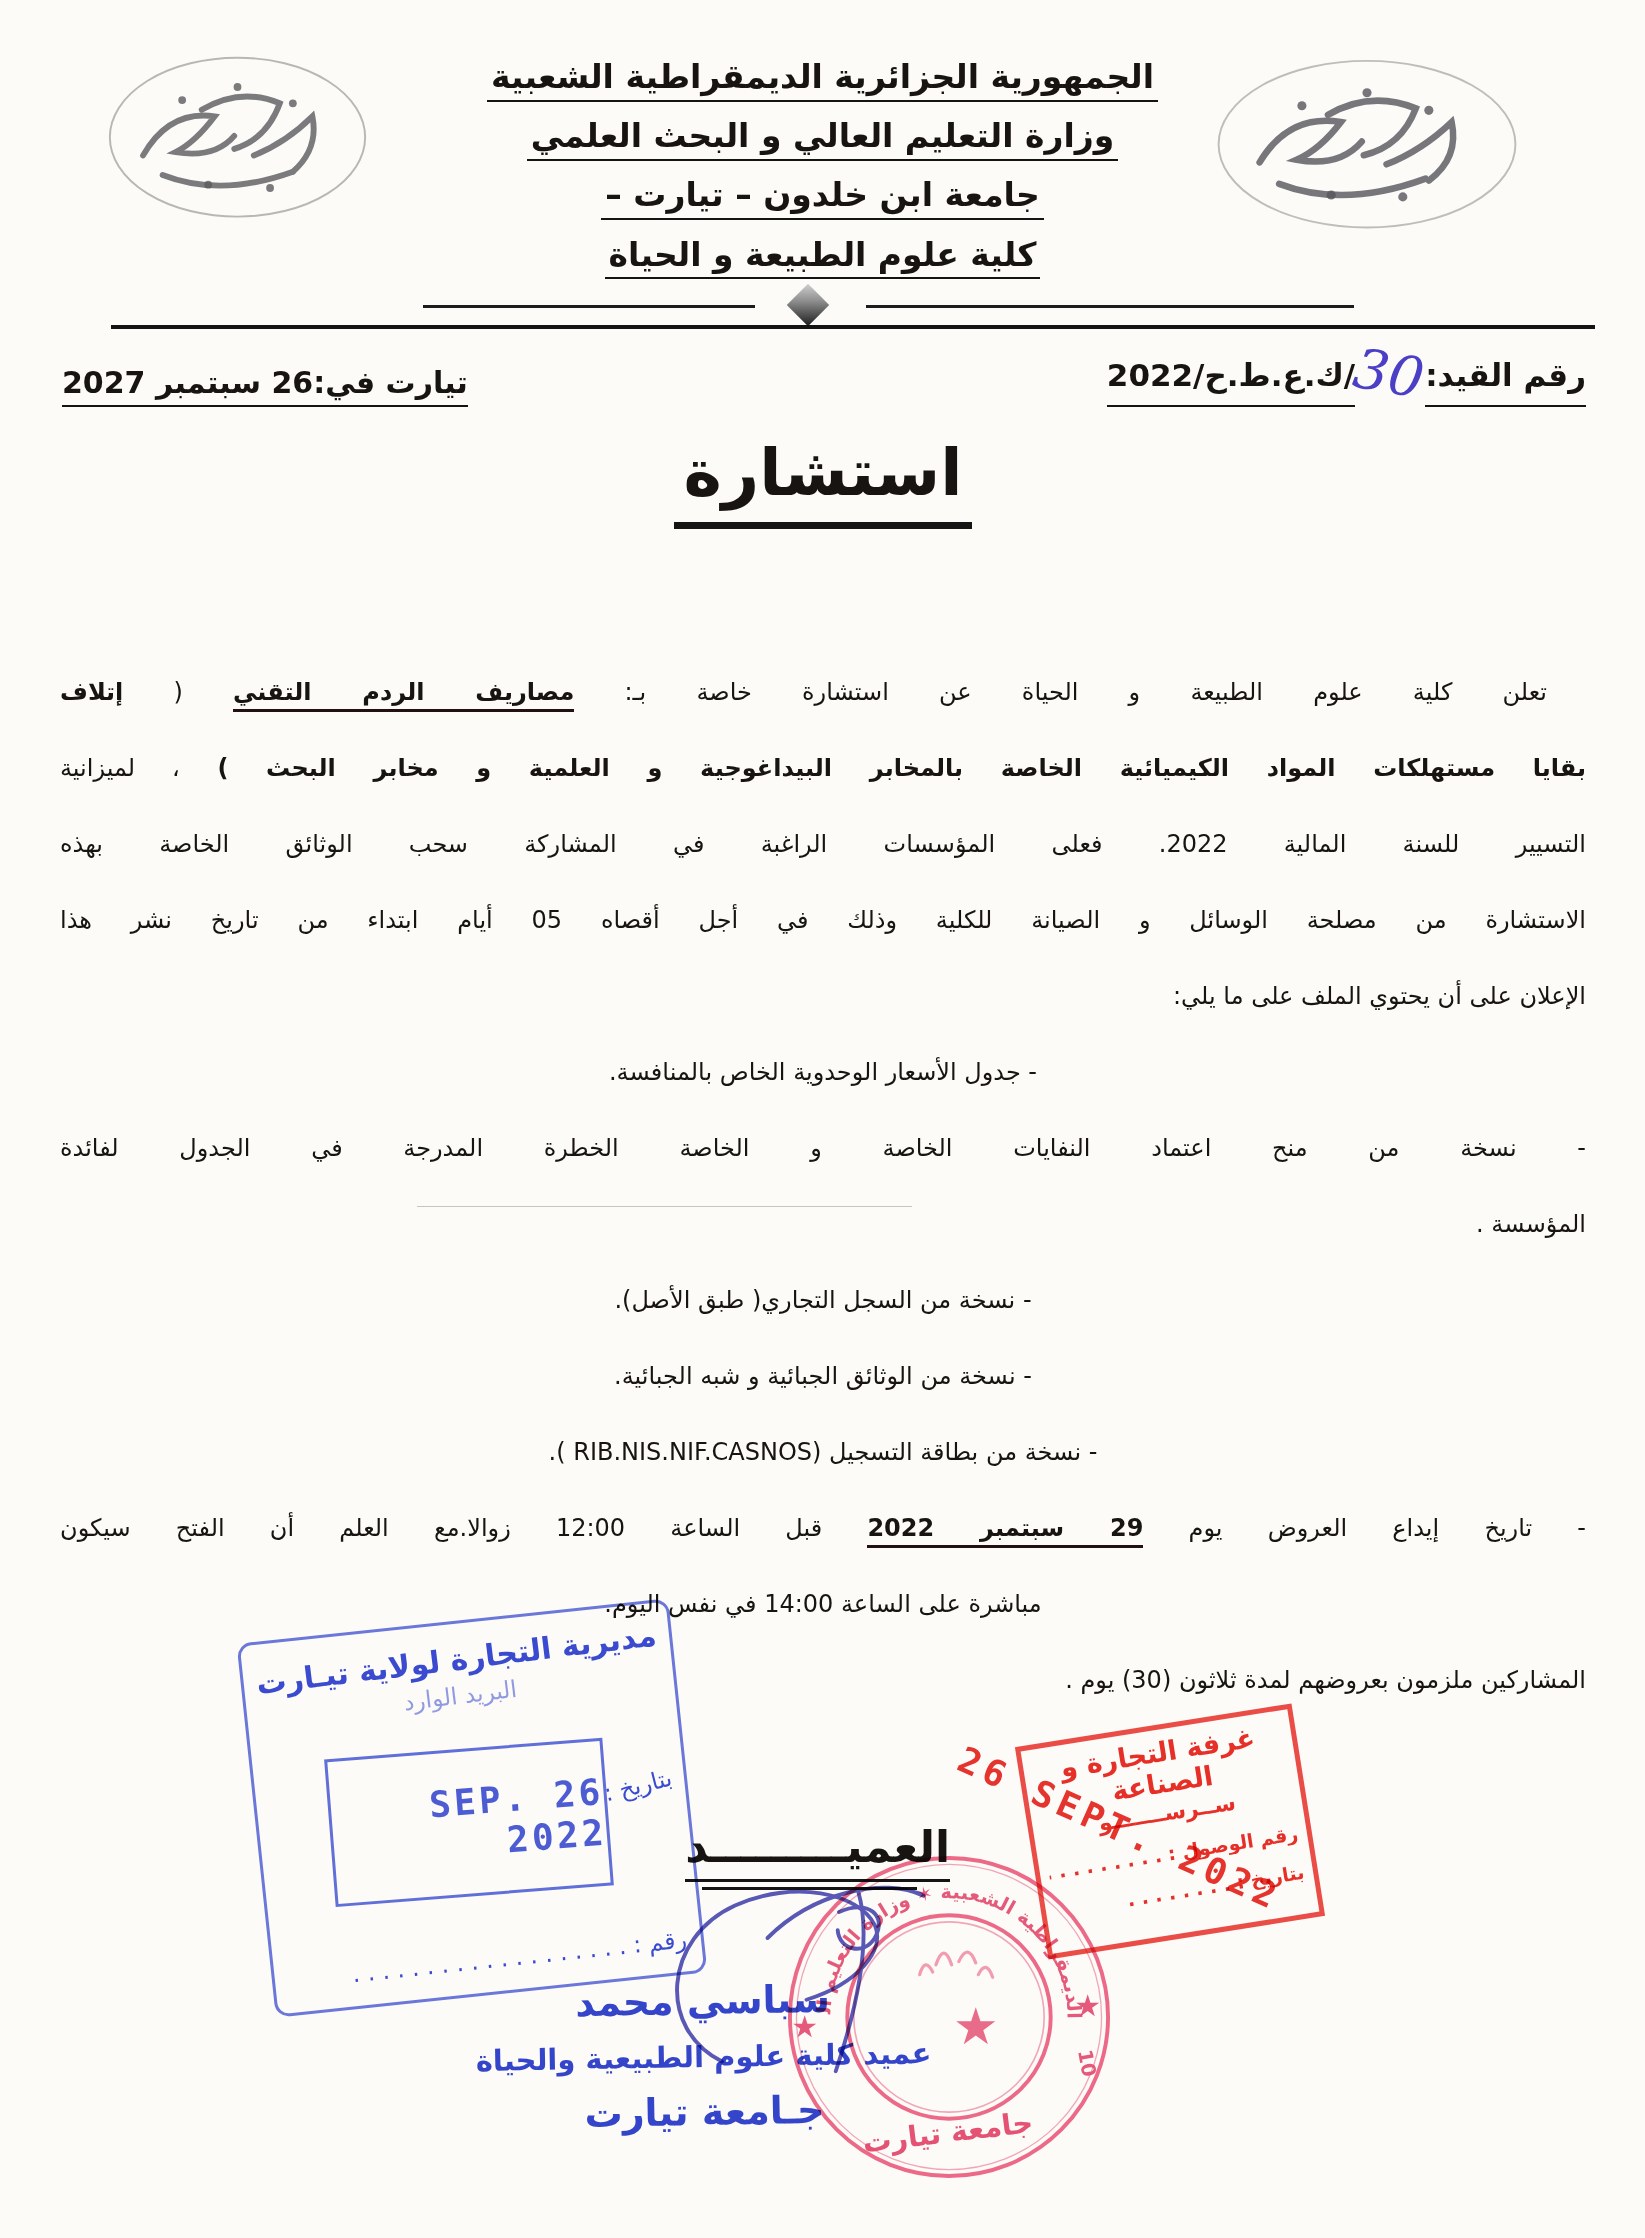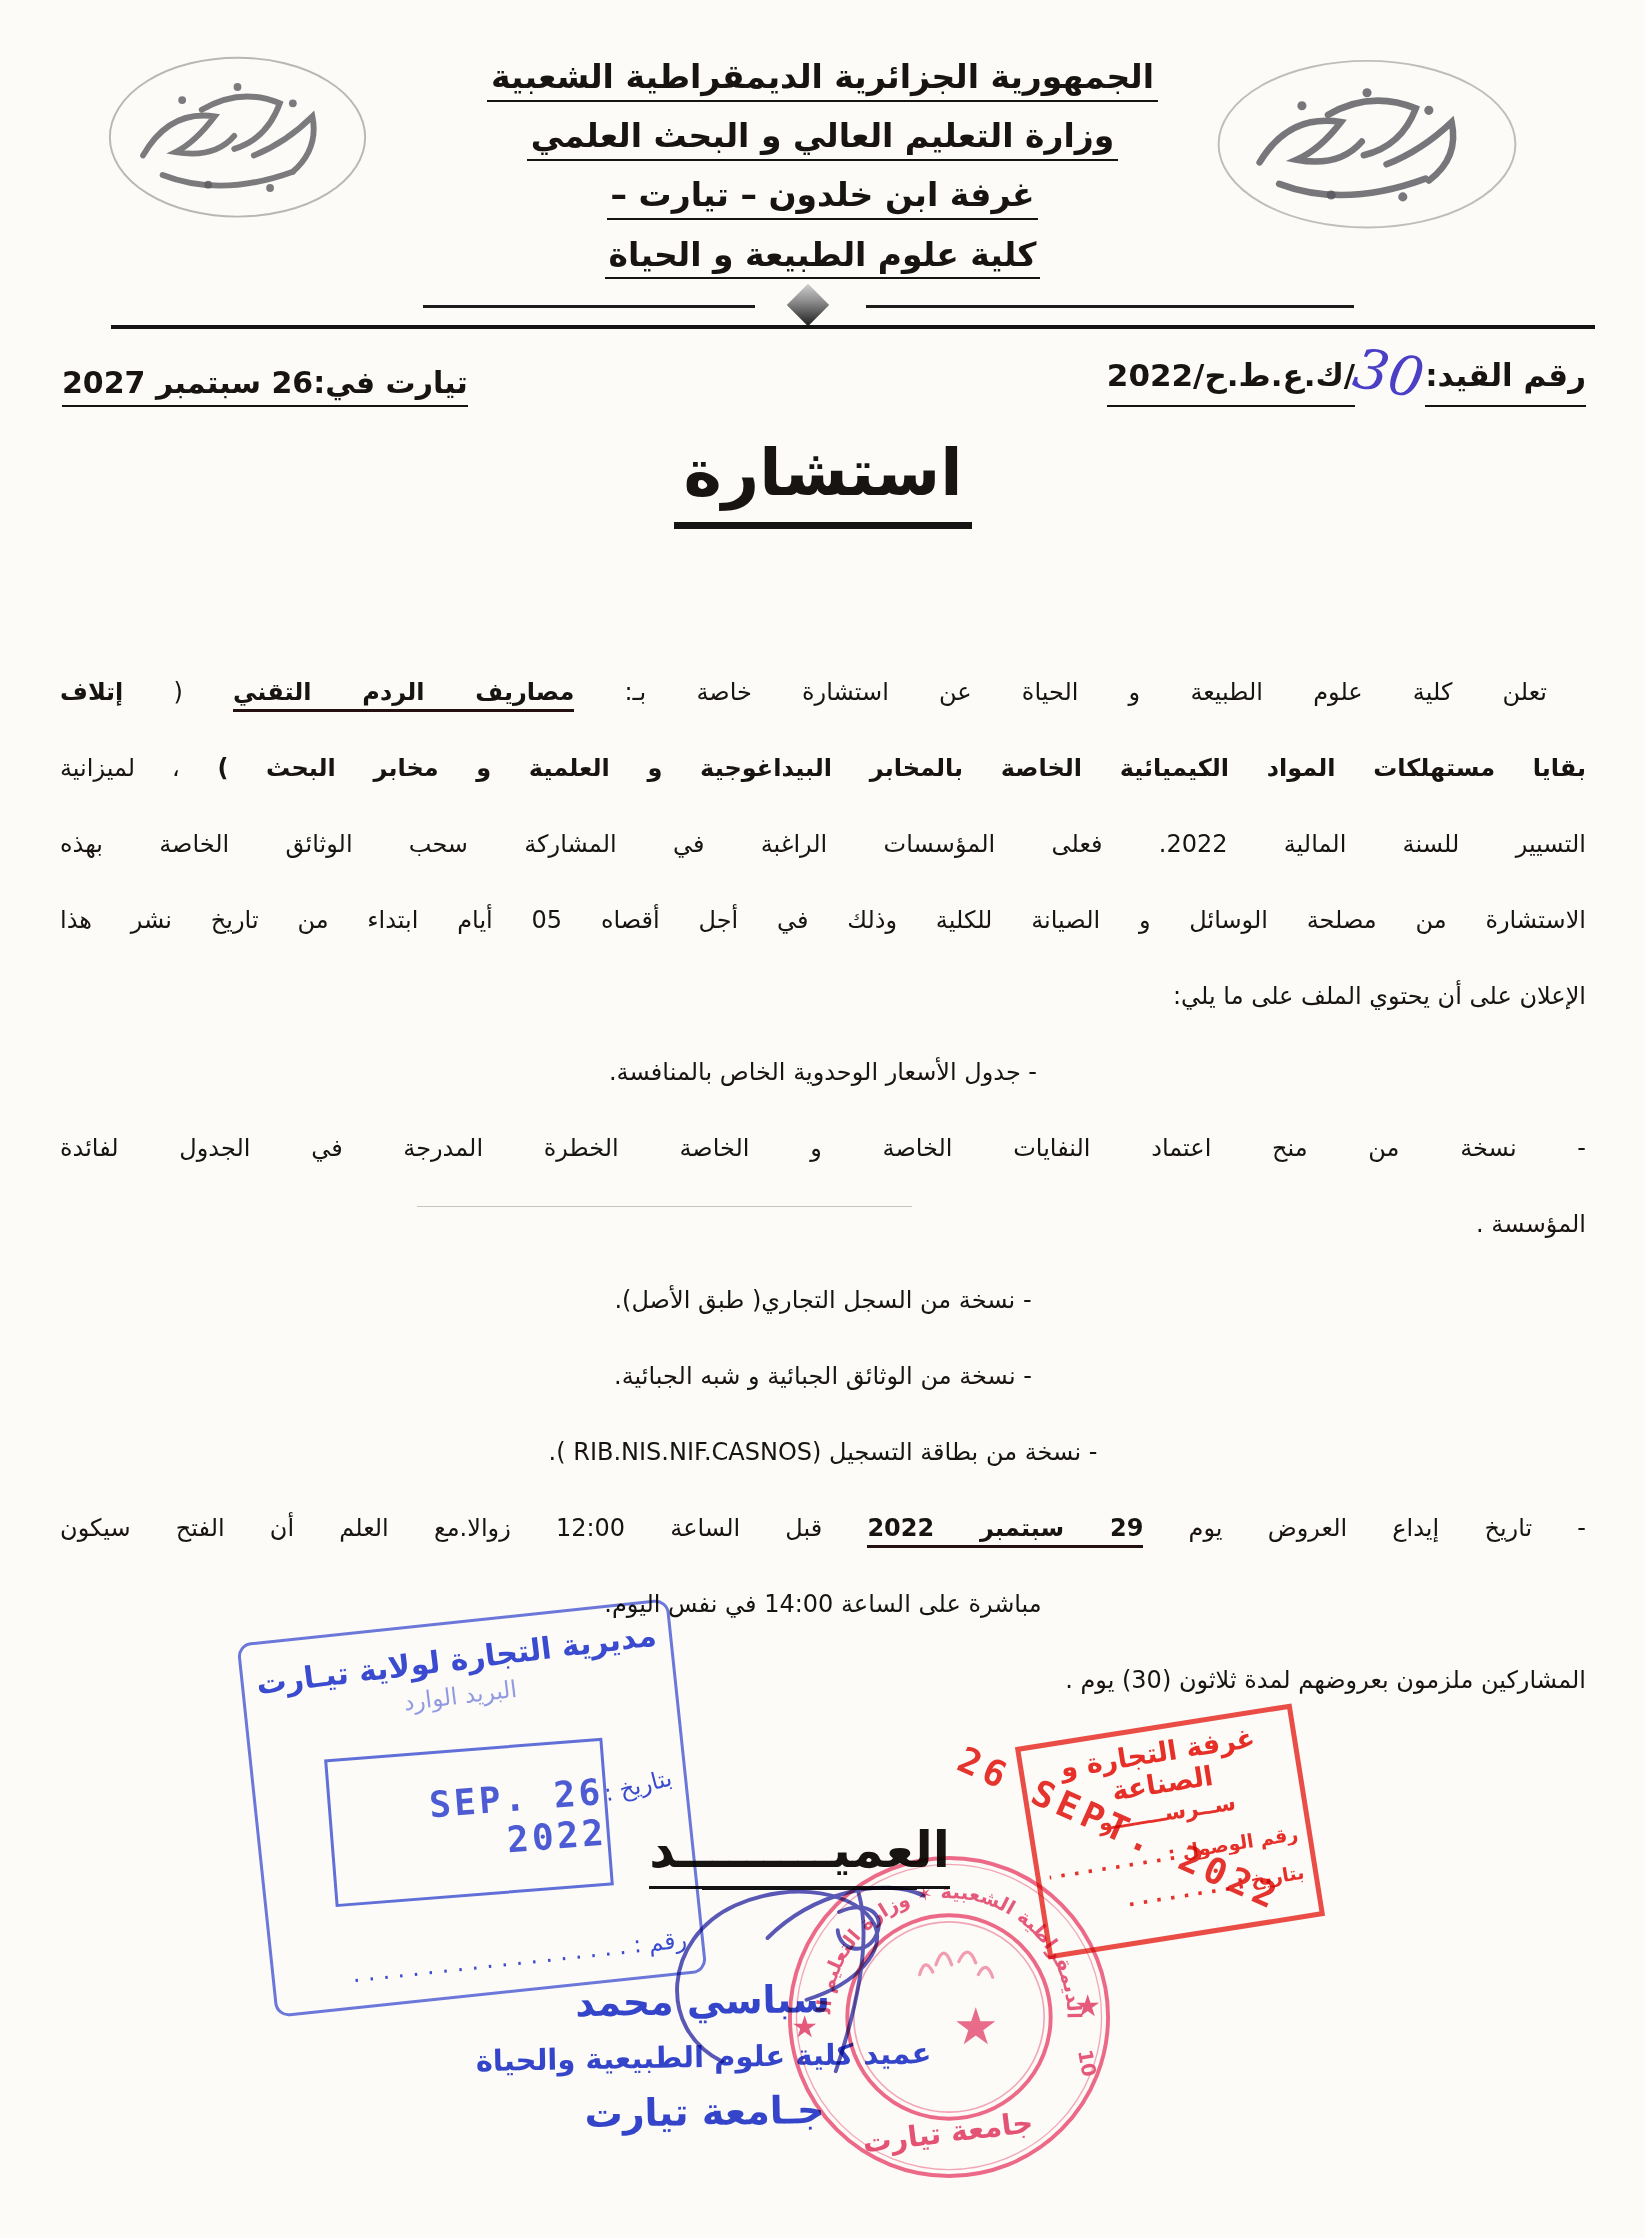--- a/index.html
+++ b/index.html
@@ -59,21 +59,21 @@
   .bl.j{text-align:justify;text-align-last:justify;}
   .bl.r{text-align:right;}
   .bl.c{text-align:center;}
   .bl .b{font-weight:bold;}
   .bl .bu{font-weight:bold;border-bottom:3.3px solid #241010;padding-bottom:2.6px;}
   .bl.ind{padding-right:39px;}
   .scan-line{position:absolute;height:1.3px;background:#c9c4bd;}
   
   .dean{
     position:absolute;top:1821px;left:703px;width:247px;direction:rtl;
-    font-size:50px;font-weight:bold;
+    font-size:44px;font-weight:bold;
   }
   .dean span{border-bottom:3.3px solid #141414;padding-bottom:6.5px;display:inline-block;}
   .dean-rule2{position:absolute;top:1887px;left:702px;width:215px;height:3.3px;background:#141414;}
   
   .stamp{mix-blend-mode:multiply;}
   
   .stamp-blue{
     position:absolute;top:1620px;left:255px;width:428px;height:370px;
     border:3.9px solid rgba(43,62,210,.75);border-radius:14.3px;
     transform:rotate(-6deg);color:#2b3ed2;direction:rtl;opacity:.93;
@@ -158,21 +158,21 @@
           <circle cx="330" cy="85" r="7"></circle>
         <circle cx="180" cy="215" r="7"></circle>
           <circle cx="290" cy="218" r="7"></circle>
       </g>
     </svg>
   </div>
 
   <div class="hdr">
     <div class="hdr-line"><span>الجمهورية الجزائرية الديمقراطية الشعبية</span></div>
     <div class="hdr-line"><span>وزارة التعليم العالي و البحث العلمي</span></div>
-    <div class="hdr-line"><span>غرفة ابن خلدون – تيارت –</span></div>
+    <div class="hdr-line"><span>جامعة ابن خلدون – تيارت –</span></div>
     <div class="hdr-line"><span>كلية علوم الطبيعة و الحياة</span></div>
   </div>
 
   <div class="div-seg" style="top:305px;left:423px;width:332px;"></div>
   <div class="div-diamond" style="top:290px;left:793px;"></div>
   <div class="div-seg" style="top:305px;left:866px;width:488px;"></div>
   <div class="rule-long" style="top:325px;left:111px;width:1484px;"></div>
 
   <div class="meta-right">
     <span class="u">رقم القيد:</span><span class="hand30">30</span><span class="u">/ك.ع.ط.ح/</span><span class="u">2022</span>

